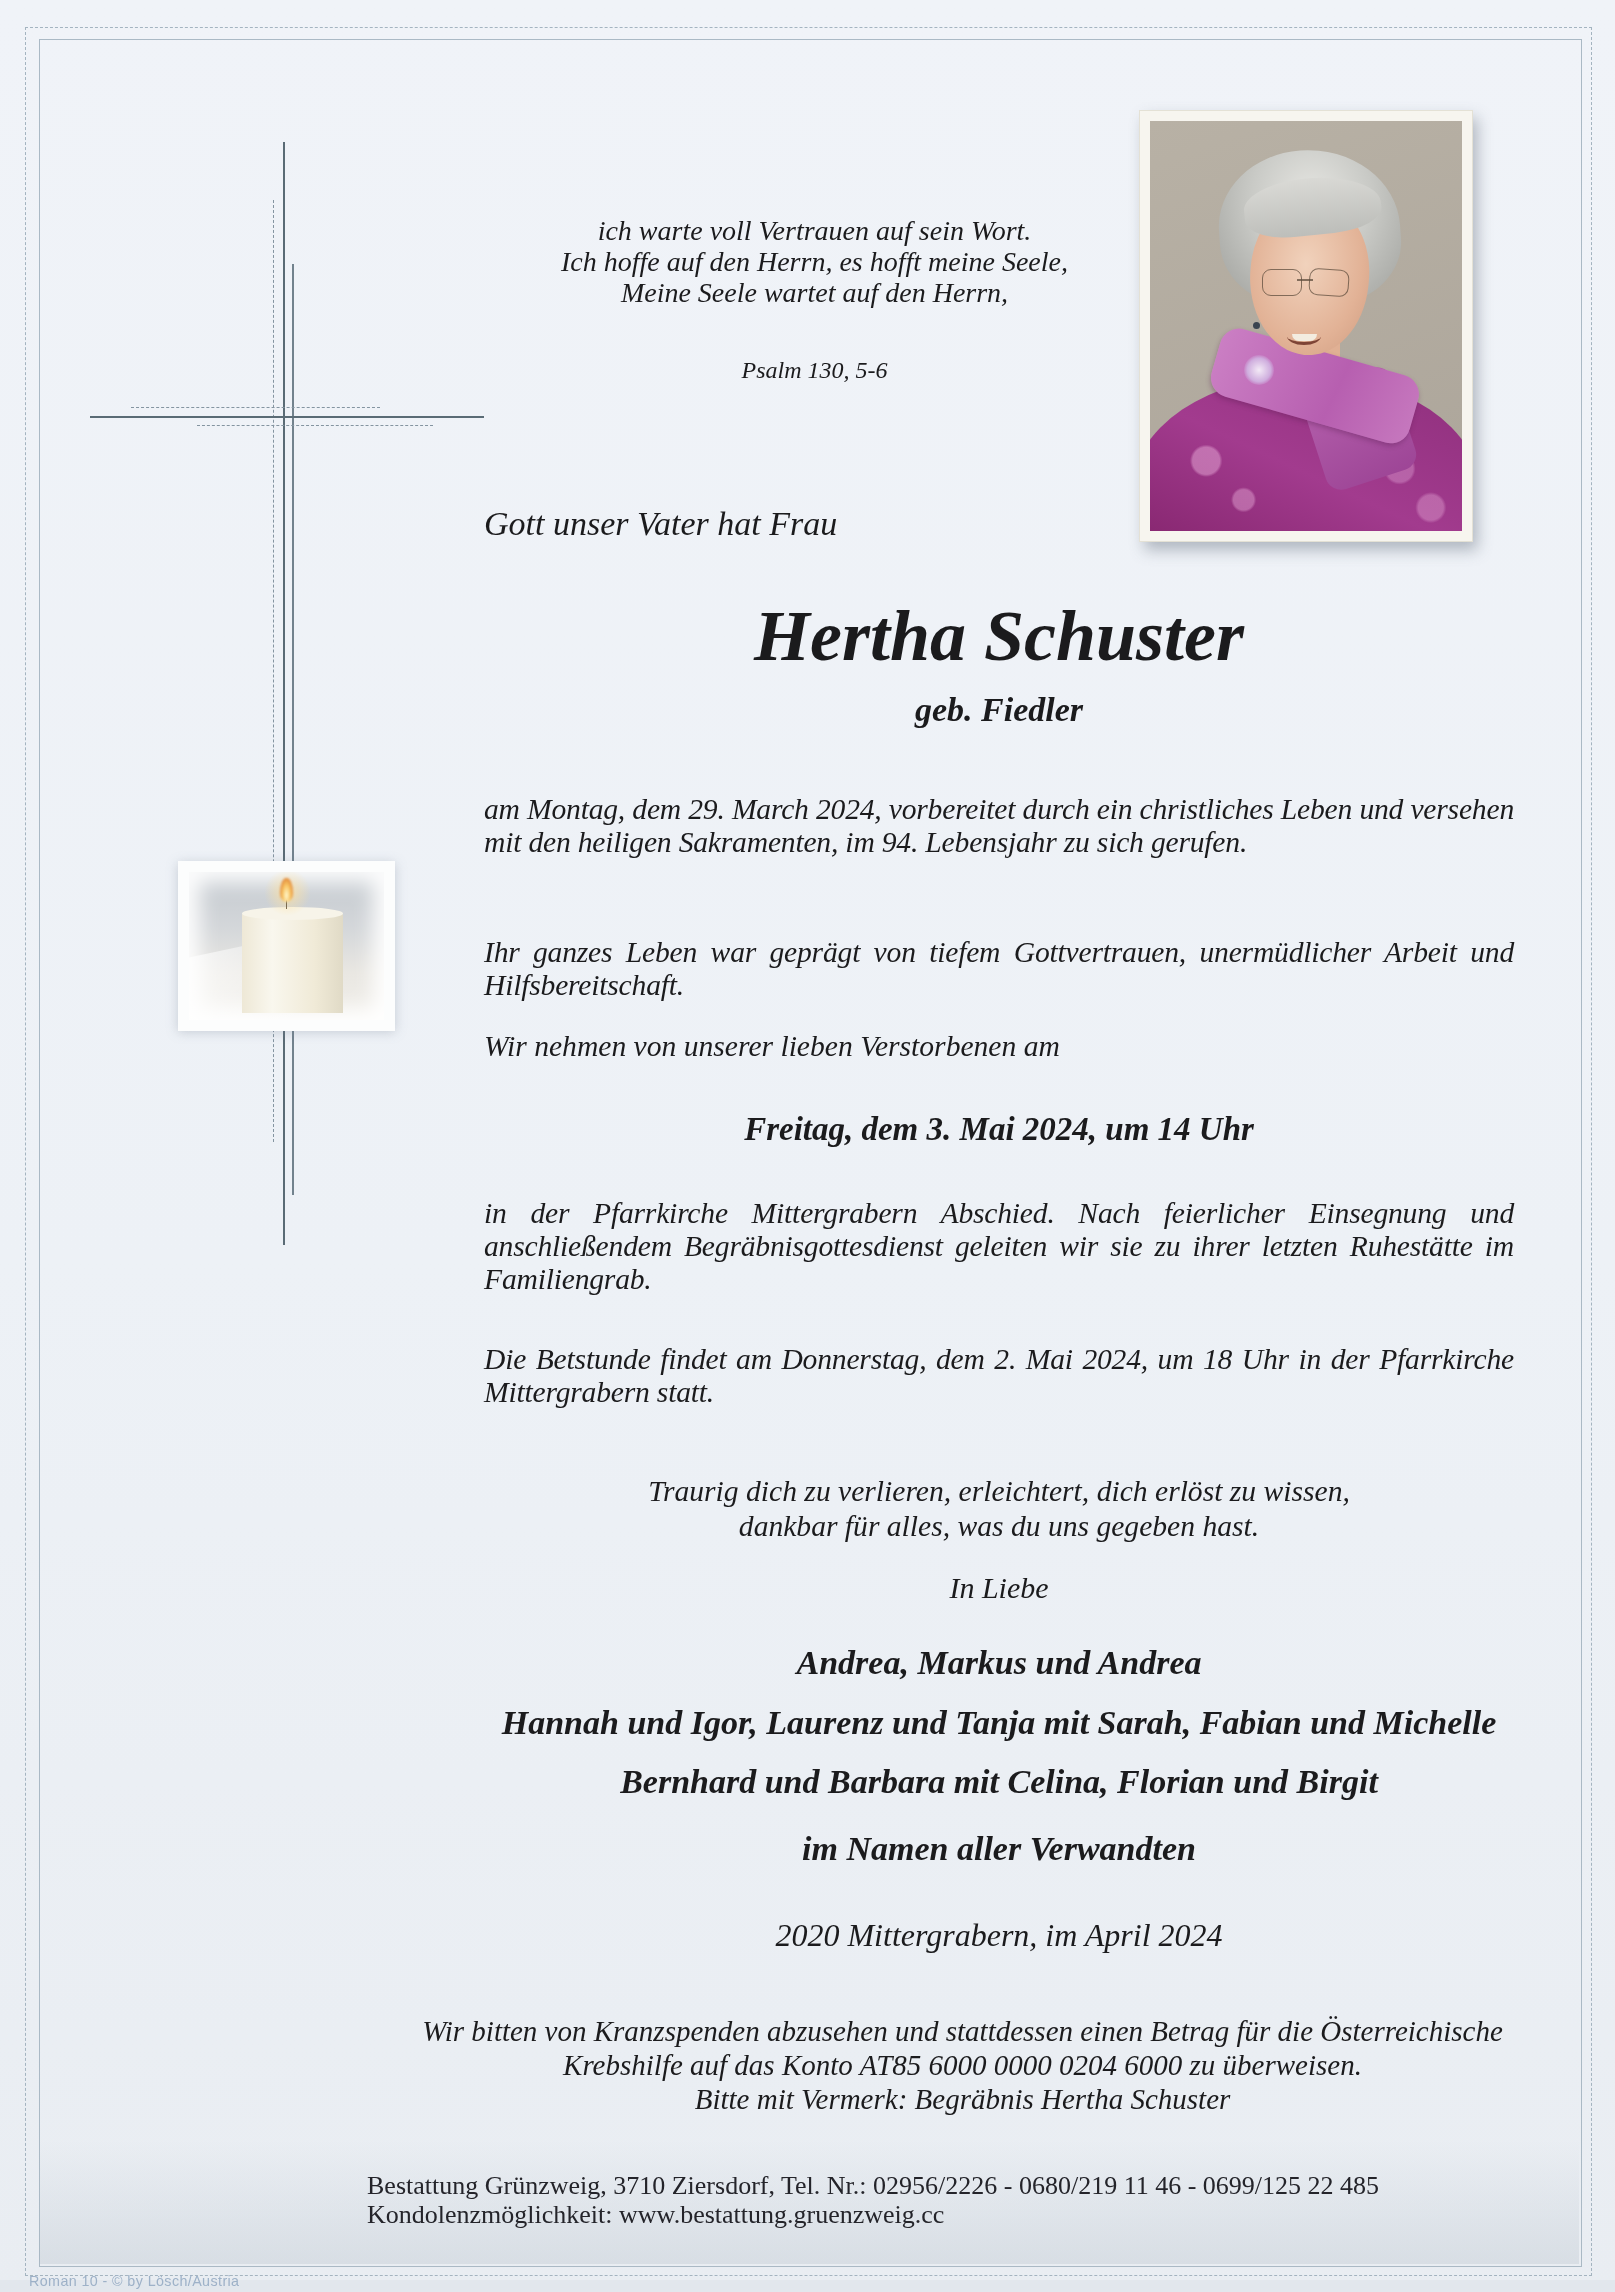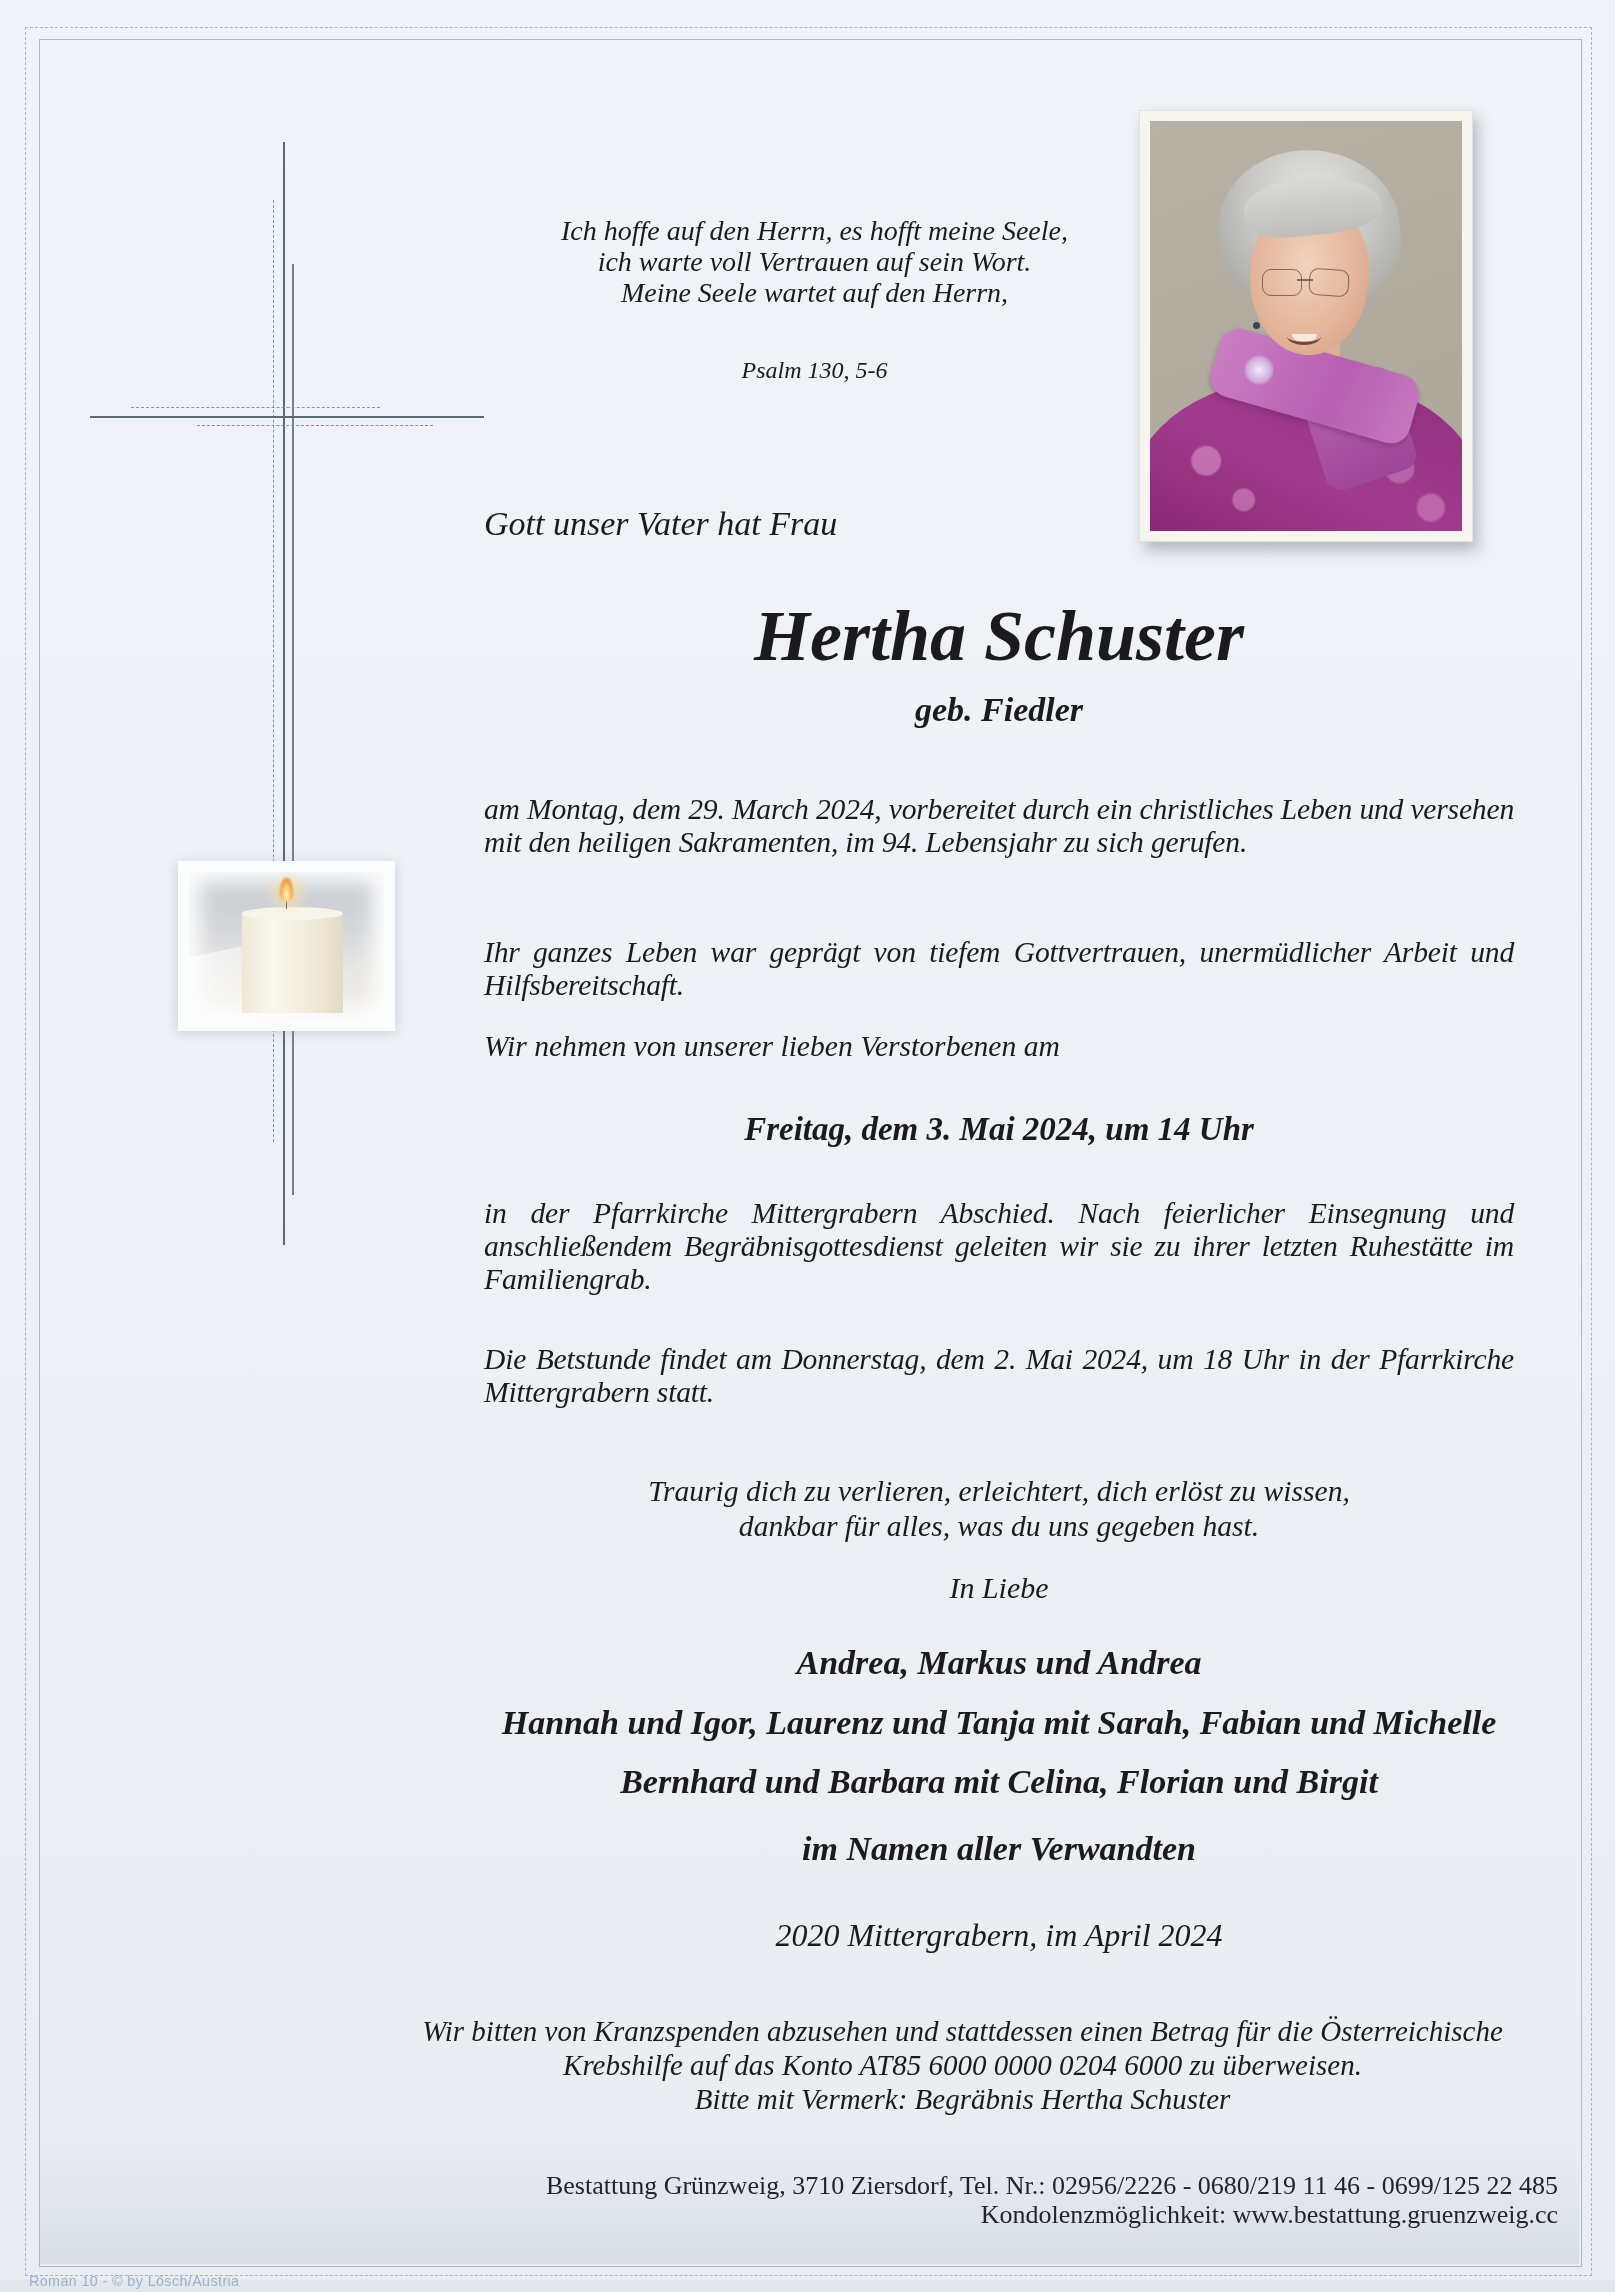--- a/index.html
+++ b/index.html
@@ -156,21 +156,21 @@
   .p-prayer{top:1343px;}
   .verse{left:484px;top:1474px;width:1030px;font-size:29.6px;line-height:35px;text-align:center;}
   .inlove{left:484px;top:1571px;width:1030px;font-size:30px;text-align:center;}
   .fam{left:484px;width:1030px;font-size:34px;font-weight:bold;text-align:center;}
   .fam0{top:1644px;font-style:italic;}
   .fam1{top:1704px;}
   .fam2{top:1763px;}
   .fam3{top:1830px;}
   .placedate{left:484px;top:1917px;width:1030px;font-size:32px;text-align:center;}
   .donation{left:367px;top:2014px;width:1191px;font-size:29px;line-height:34px;text-align:center;}
-  .fh{left:367px;width:1191px;font-size:26px;font-style:normal;text-align:right;color:#24242a;}
+  .fh{left:367px;width:1191px;font-size:26px;font-style:normal;text-align:left;color:#24242a;}
   .fh1{top:2171px;}
   .fh2{top:2200px;}
   .copyright{
     position:absolute;left:29px;top:2273px;z-index:5;
     font-family:"Liberation Sans", sans-serif;font-style:normal;
     font-size:14.3px;color:#9db1c8;letter-spacing:0.4px;
   }
 </style>
 </head>
 <body>
@@ -216,22 +216,22 @@
       <div class="p-glasses-l"></div>
       <div class="p-glasses-r"></div>
       <div class="p-glasses-bridge"></div>
       <div class="p-smile"></div>
       <div class="p-teeth"></div>
       <div class="p-earring"></div>
     </div>
   </div>
 
   <div class="t quote">
+    <div>ich warte voll Vertrauen auf sein Wort.</div>
     <div>Ich hoffe auf den Herrn, es hofft meine Seele,</div>
-    <div>ich warte voll Vertrauen auf sein Wort.</div>
     <div>Meine Seele wartet auf den Herrn,</div>
   </div>
   <div class="t psalm-src">Psalm 130, 5-6</div>
 
   <div class="t intro">Gott unser Vater hat Frau</div>
   <div class="t name">Hertha Schuster</div>
   <div class="t geb">geb. Fiedler</div>
 
   <div class="t body-par justify p-death">am Montag, dem 29. March 2024, vorbereitet durch ein christliches Leben und versehen mit den heiligen Sakramenten, im 94. Lebensjahr zu sich gerufen.</div>
   <div class="t body-par justify p-life">Ihr ganzes Leben war geprägt von tiefem Gottvertrauen, unermüdlicher Arbeit und Hilfsbereitschaft.</div>

